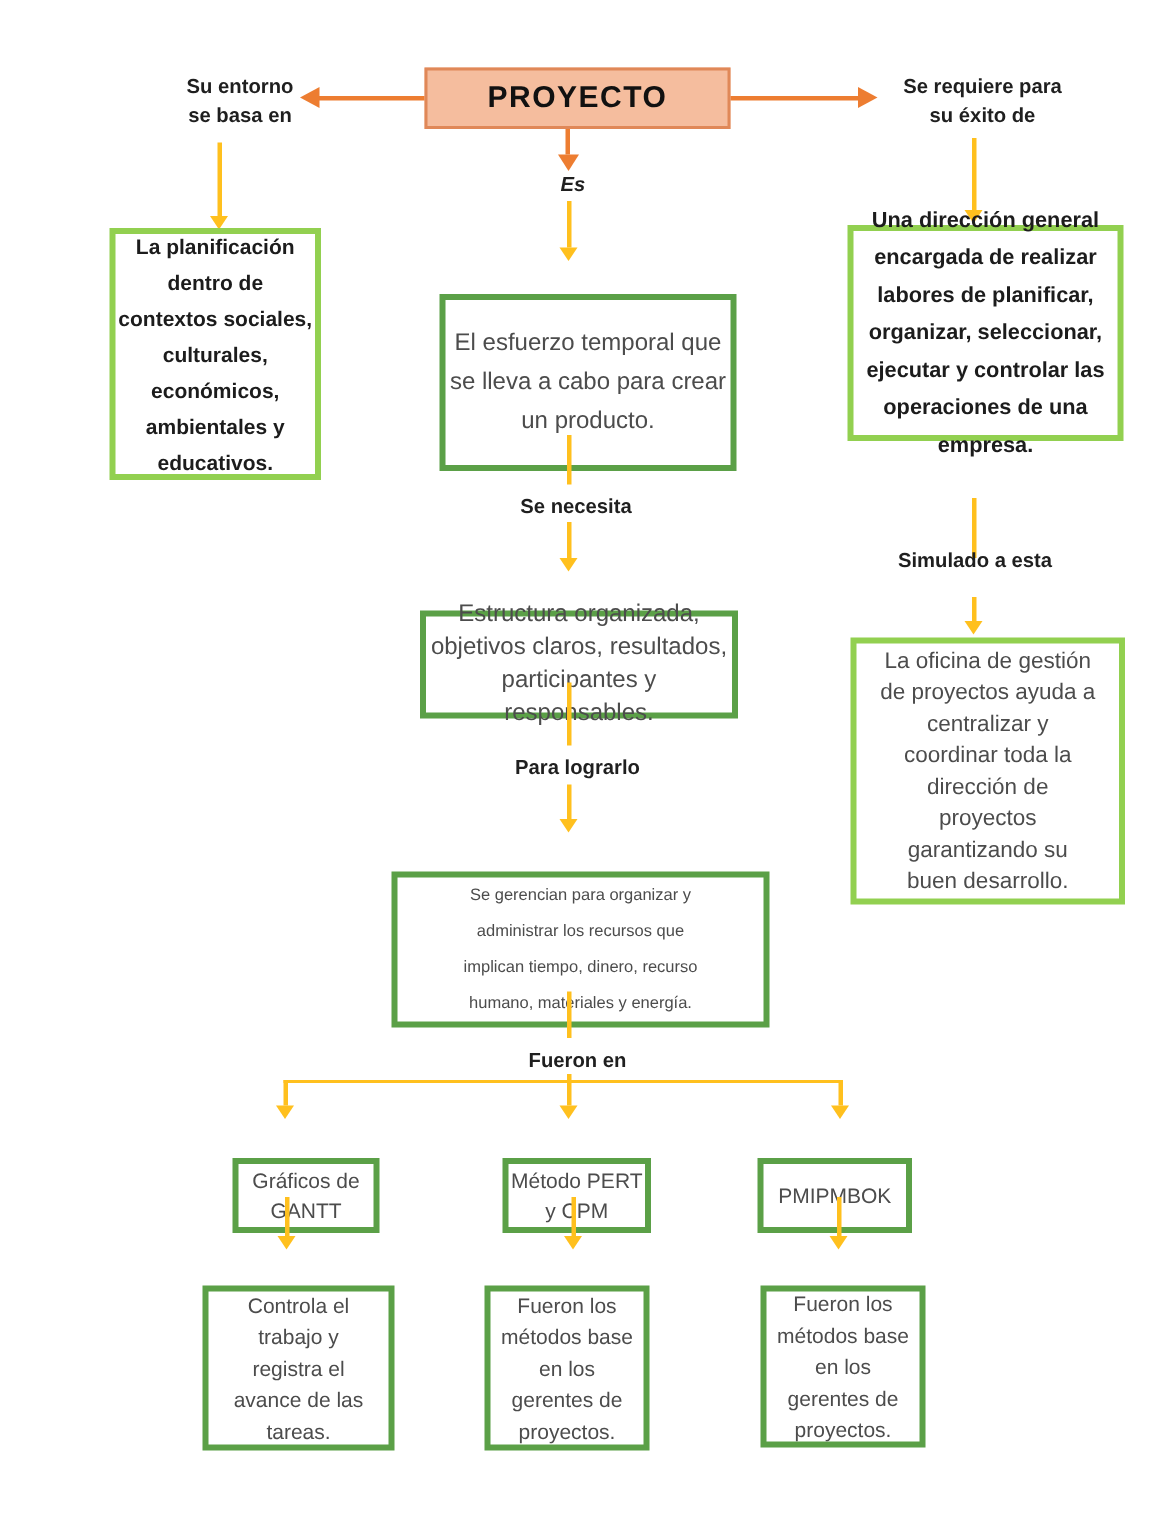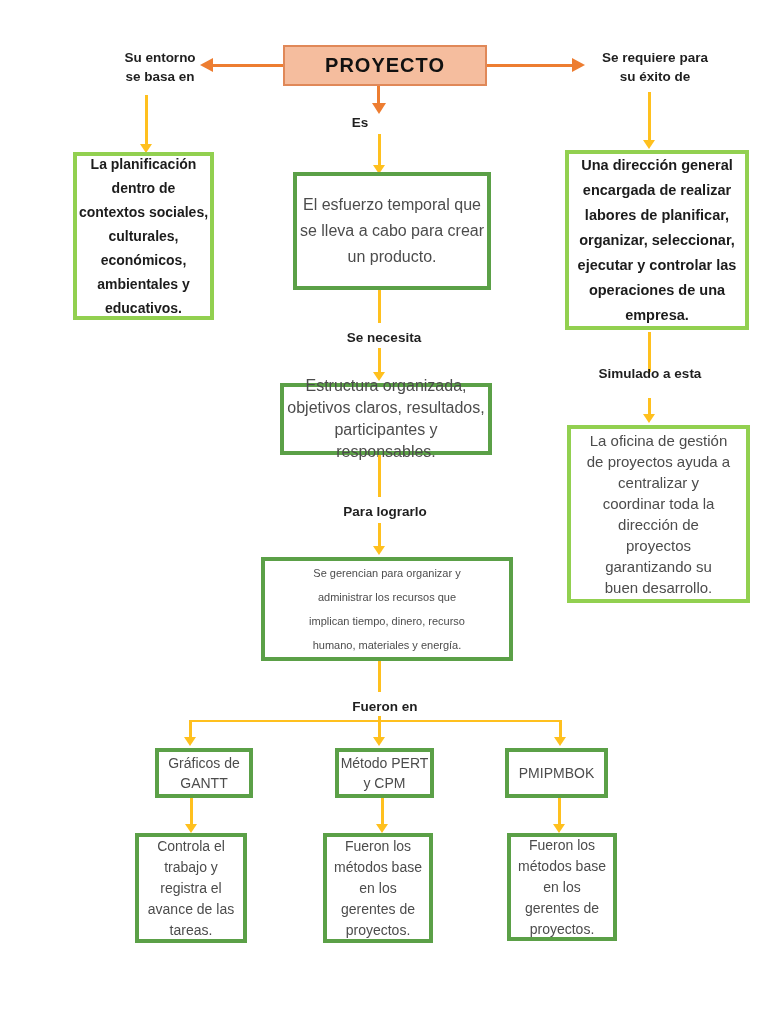--- a/index.html
+++ b/index.html
@@ -14,21 +14,21 @@
     background:#F5BD9E;border:2px solid #E08858;box-sizing:border-box;
     display:flex;align-items:center;justify-content:center;
     font-weight:bold;font-size:20px;letter-spacing:1px;color:#111;
   }
   
   .gbox{
     box-sizing:border-box;display:flex;align-items:center;justify-content:center;
     text-align:center;background:#fff;white-space:pre-line;
   }
   .light{border:4px solid #92D050;}
-  .dark{border:4px solid #5BA047;}
+  .dark{border:4px solid #5BA047;margin-top:24px;}
   .boldtxt{font-weight:bold;color:#1c1c1c;}
   .graytxt{color:#4c4c4c;}
   
   .lbl{
     font-weight:bold;color:#1f1f1f;font-size:13.5px;line-height:19px;
     text-align:center;white-space:pre-line;
   }
   
   .oline-h{height:3px;background:#ED7D31;}
   .oline-v{width:3px;background:#ED7D31;}
@@ -51,35 +51,35 @@
 <div class="abs oline-h" style="left:487px;top:64px;width:85px;"></div>
 <div class="abs ohead-right" style="left:572px;top:58px;"></div>
 
 <div class="abs oline-v" style="left:377px;top:86px;height:17px;"></div>
 <div class="abs ohead-down" style="left:372px;top:103px;"></div>
 
 <div class="abs lbl" style="left:100px;top:48px;width:120px;">Su entorno
 se basa en</div>
 <div class="abs lbl" style="left:595px;top:48px;width:120px;">Se requiere para
 su éxito de</div>
-<div class="abs lbl" style="left:330px;top:113px;width:60px;">Es</div>
+<div class="abs lbl" style="left:352px;top:113px;width:60px;font-style:italic;">Es</div>
 
 <div class="abs yline-v" style="left:145px;top:95px;height:49px;"></div>
 <div class="abs yhead-down" style="left:140px;top:144px;"></div>
 <div class="abs gbox light boldtxt" style="left:73px;top:152px;width:141px;height:168px;font-size:14px;line-height:24px;">La planificación
 dentro de
 contextos sociales,
 culturales,
 económicos,
 ambientales y
 educativos.</div>
 
 <div class="abs yline-v" style="left:648px;top:92px;height:48px;"></div>
 <div class="abs yhead-down" style="left:643px;top:140px;"></div>
-<div class="abs gbox light boldtxt" style="left:565px;top:150px;width:184px;height:180px;font-size:14.5px;line-height:25px;">Una dirección general
+<div class="abs gbox light boldtxt" style="left:565px;top:150px;width:184px;height:144px;font-size:14.5px;line-height:25px;">Una dirección general
 encargada de realizar
 labores de planificar,
 organizar, seleccionar,
 ejecutar y controlar las
 operaciones de una
 empresa.</div>
 
 <div class="abs yline-v" style="left:648px;top:332px;height:40px;"></div>
 <div class="abs lbl" style="left:590px;top:364px;width:120px;">Simulado a esta</div>
 <div class="abs yline-v" style="left:648px;top:398px;height:16px;"></div>
@@ -134,21 +134,21 @@
 y CPM</div>
 <div class="abs gbox dark graytxt" style="left:505px;top:748px;width:103px;height:50px;font-size:14px;line-height:20px;">PMIPMBOK</div>
 
 <div class="abs yline-v" style="left:190px;top:798px;height:26px;"></div>
 <div class="abs yhead-down" style="left:185px;top:824px;"></div>
 <div class="abs yline-v" style="left:381px;top:798px;height:26px;"></div>
 <div class="abs yhead-down" style="left:376px;top:824px;"></div>
 <div class="abs yline-v" style="left:558px;top:798px;height:26px;"></div>
 <div class="abs yhead-down" style="left:553px;top:824px;"></div>
 
-<div class="abs gbox dark graytxt" style="left:135px;top:833px;width:112px;height:110px;font-size:14px;line-height:21px;">Controla el
+<div class="abs gbox dark graytxt" style="left:135px;top:833px;width:128px;height:110px;font-size:14px;line-height:21px;">Controla el
 trabajo y
 registra el
 avance de las
 tareas.</div>
 <div class="abs gbox dark graytxt" style="left:323px;top:833px;width:110px;height:110px;font-size:14px;line-height:21px;">Fueron los
 métodos base
 en los
 gerentes de
 proyectos.</div>
 <div class="abs gbox dark graytxt" style="left:507px;top:833px;width:110px;height:108px;font-size:14px;line-height:21px;">Fueron los

